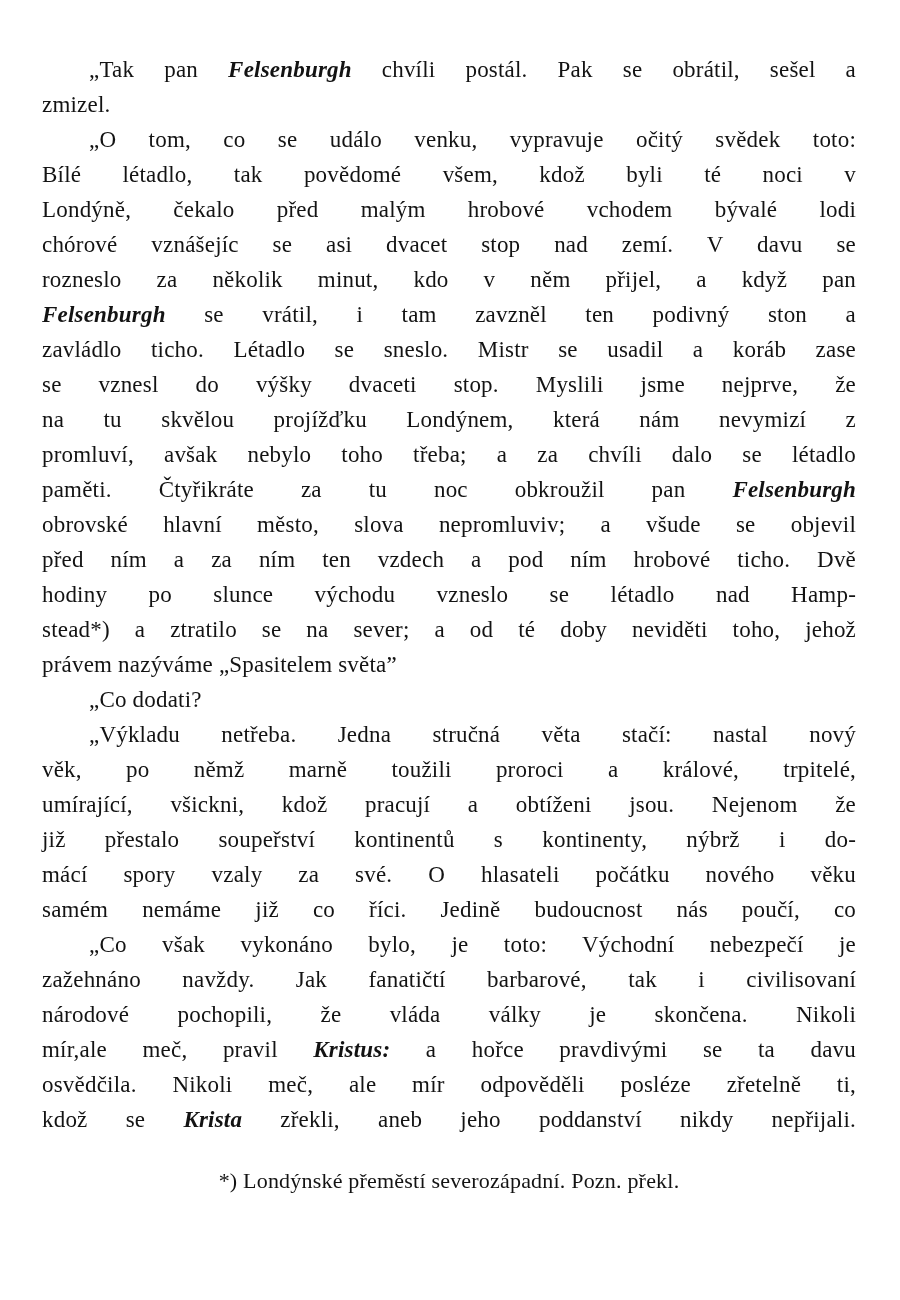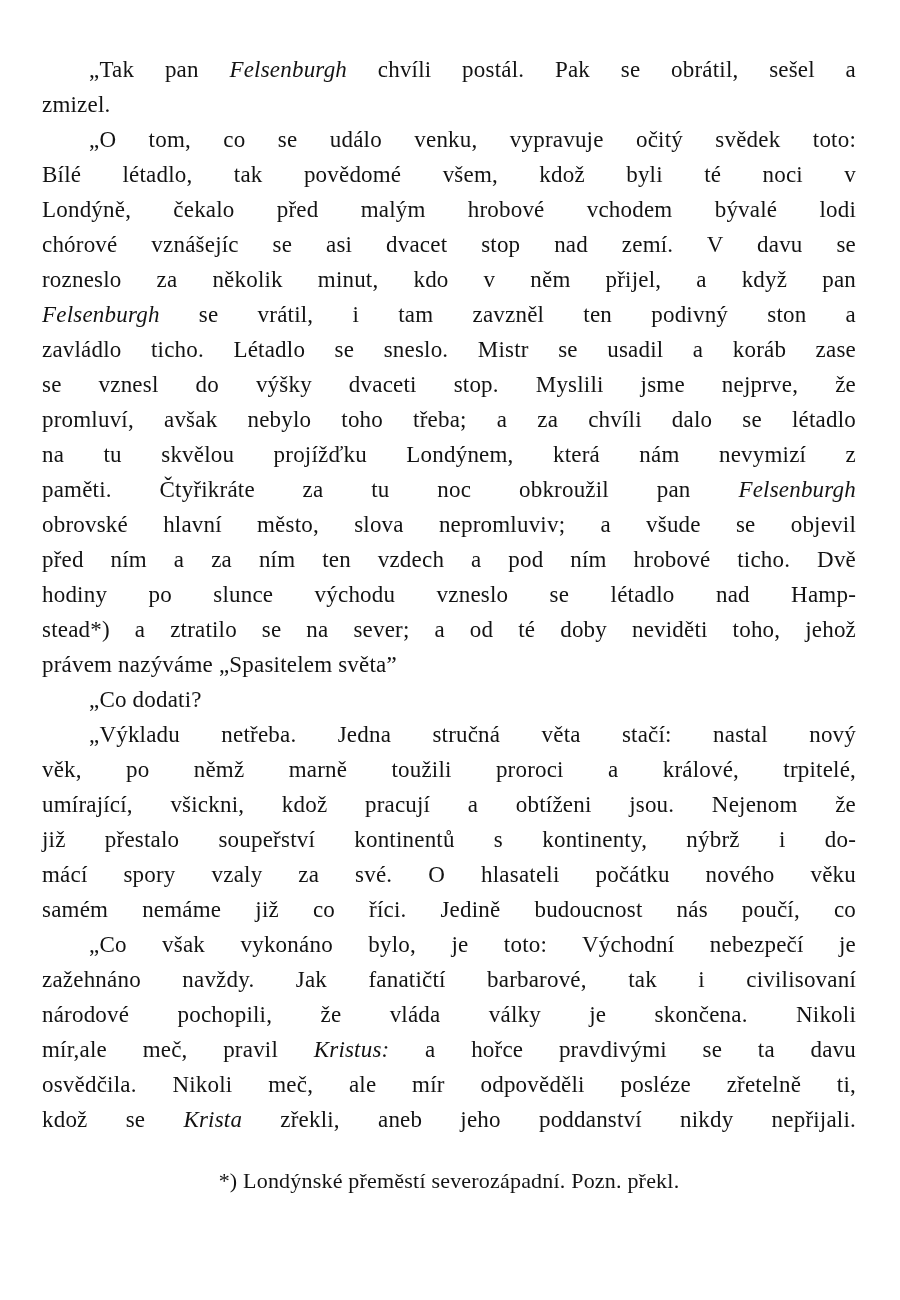--- a/index.html
+++ b/index.html
@@ -36,20 +36,21 @@
     letter-spacing: 0.2px;
   }
   .line.indent {
     text-indent: 47px;
   }
   .line.flush-left {
     text-align-last: left;
   }
   .line i {
     font-style: italic;
+    font-weight: bold;
   }
   .footnote {
     margin-top: 27px;
     font-size: 22px;
     line-height: 34px;
     text-align: center;
     letter-spacing: 0.2px;
   }
 </style>
 </head>
@@ -63,22 +64,22 @@
       </div>
       <div class="paragraph">
         <div class="line indent"><span>„O tom, co se událo venku, vypravuje očitý svědek toto:</span></div>
         <div class="line"><span>Bílé létadlo, tak povědomé všem, kdož byli té noci v</span></div>
         <div class="line"><span>Londýně, čekalo před malým hrobové vchodem bývalé lodi</span></div>
         <div class="line"><span>chórové vznášejíc se asi dvacet stop nad zemí. V davu se</span></div>
         <div class="line"><span>rozneslo za několik minut, kdo v něm přijel, a když pan</span></div>
         <div class="line"><i>Felsenburgh</i><span> se vrátil, i tam zavzněl ten podivný ston a</span></div>
         <div class="line"><span>zavládlo ticho. Létadlo se sneslo. Mistr se usadil a koráb zase</span></div>
         <div class="line"><span>se vznesl do výšky dvaceti stop. Myslili jsme nejprve, že</span></div>
+        <div class="line"><span>na tu skvělou projížďku Londýnem, která nám nevymizí z</span></div>
         <div class="line"><span>promluví, avšak nebylo toho třeba; a za chvíli dalo se létadlo</span></div>
-        <div class="line"><span>na tu skvělou projížďku Londýnem, která nám nevymizí z</span></div>
         <div class="line"><span>paměti. Čtyřikráte za tu noc obkroužil pan </span><i>Felsenburgh</i></div>
         <div class="line"><span>obrovské hlavní město, slova nepromluviv; a všude se objevil</span></div>
         <div class="line"><span>před ním a za ním ten vzdech a pod ním hrobové ticho. Dvě</span></div>
         <div class="line"><span>hodiny po slunce východu vzneslo se létadlo nad Hamp-</span></div>
         <div class="line"><span>stead*) a ztratilo se na sever; a od té doby neviděti toho, jehož</span></div>
         <div class="line flush-left"><span>právem nazýváme „Spasitelem světa”</span></div>
       </div>
       <div class="paragraph">
         <div class="line indent flush-left"><span>„Co dodati?</span></div>
       </div>

